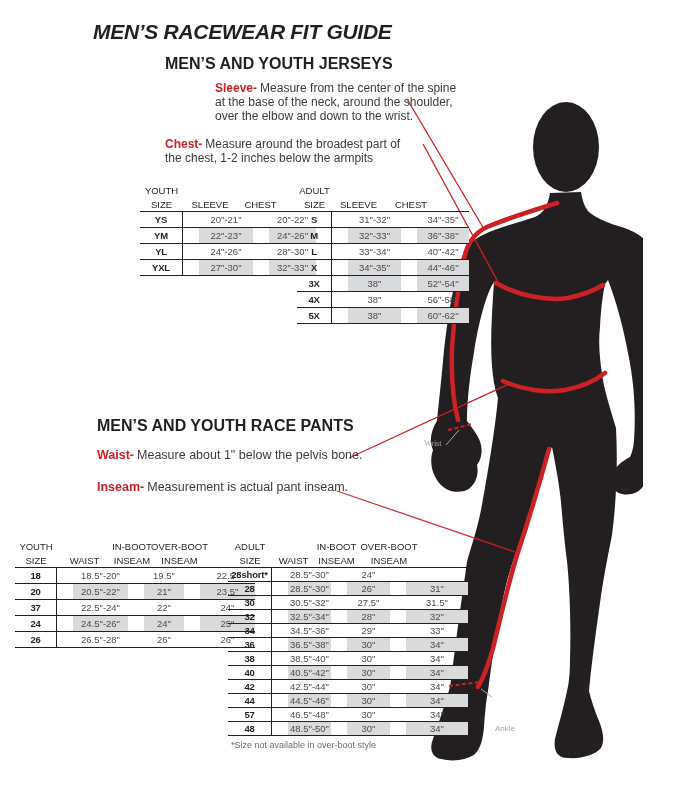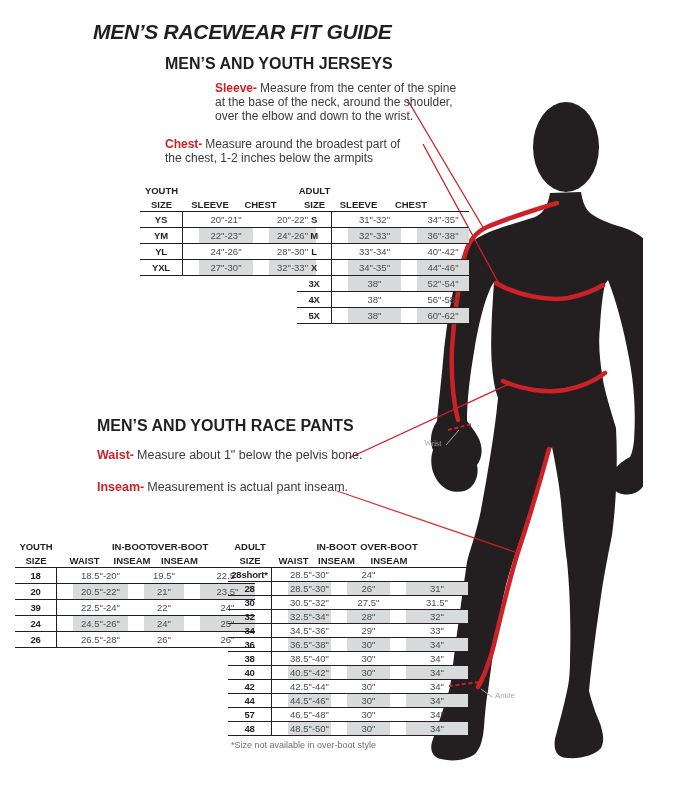--- a/index.html
+++ b/index.html
@@ -13,21 +13,21 @@
   .para{position:absolute;font-size:12px;line-height:14px;color:#3b3b3d;}
   .para .lbl{font-weight:bold;color:#cc2127;margin-right:3px;}
   .footnote{position:absolute;left:231px;top:740px;font-size:9px;color:#6d6e71;}
   .figlabel{position:absolute;font-size:8px;color:#a6a8ab;white-space:nowrap;}
 
   .table{position:absolute;}
   .tr{display:grid;grid-template-columns:var(--cols);}
   .td{display:flex;align-items:center;justify-content:center;white-space:nowrap;}
   .tr.top{height:13px;}
   .tr.head{height:14px;border-bottom:1.5px solid #231f20;}
-  .th{font-size:9.5px;font-weight:bold;color:#231f20;text-align:center;}
+  .th{font-size:9.5px;font-weight:normal;color:#231f20;text-align:center;}
   .tr.body{height:15px;border-bottom:1px solid #231f20;gap:16px;}
   .t-pa .tr.body{height:13px;}
   .td.size{font-size:9.5px;font-weight:bold;color:#231f20;border-right:1.5px solid #231f20;letter-spacing:-0.2px;}
   .td.val{font-size:9.5px;color:#4b4c4e;}
   .tr.shade .td:not(.size){background:#d9dadb;}
 
   .t-jy{left:140px;top:184px;--cols:43px 54px 47px;}
   .t-ja{left:297px;top:184px;--cols:35px 53px 52px;}
   .t-py{left:15px;top:540px;--cols:42px 55px 40px 55px;}
   .t-pa{left:228px;top:540px;--cols:44px 43px 43px 62px;}
@@ -241,21 +241,21 @@
         <div class="td val">19.5"</div>
         <div class="td val">22.5"</div>
       </div>
       <div class="tr body shade">
         <div class="td size">20</div>
         <div class="td val">20.5"-22"</div>
         <div class="td val">21"</div>
         <div class="td val">23.5"</div>
       </div>
       <div class="tr body">
-        <div class="td size">39</div>
+        <div class="td size">37</div>
         <div class="td val">22.5"-24"</div>
         <div class="td val">22"</div>
         <div class="td val">24"</div>
       </div>
       <div class="tr body shade">
         <div class="td size">24</div>
         <div class="td val">24.5"-26"</div>
         <div class="td val">24"</div>
         <div class="td val">25"</div>
       </div>
@@ -349,15 +349,15 @@
         <div class="td size">48</div>
         <div class="td val">48.5"-50"</div>
         <div class="td val">30"</div>
         <div class="td val">34"</div>
       </div>
     </div>
 
   <div class="footnote">*Size not available in over-boot style</div>
 
   <div class="figlabel" style="left:424px;top:439px;font-family:Liberation Serif, serif;">Wrist</div>
-  <div class="figlabel" style="left:495px;top:691px;">Ankle</div>
+  <div class="figlabel" style="left:495px;top:724px;">Ankle</div>
 
 </div>
 
 </body></html>

